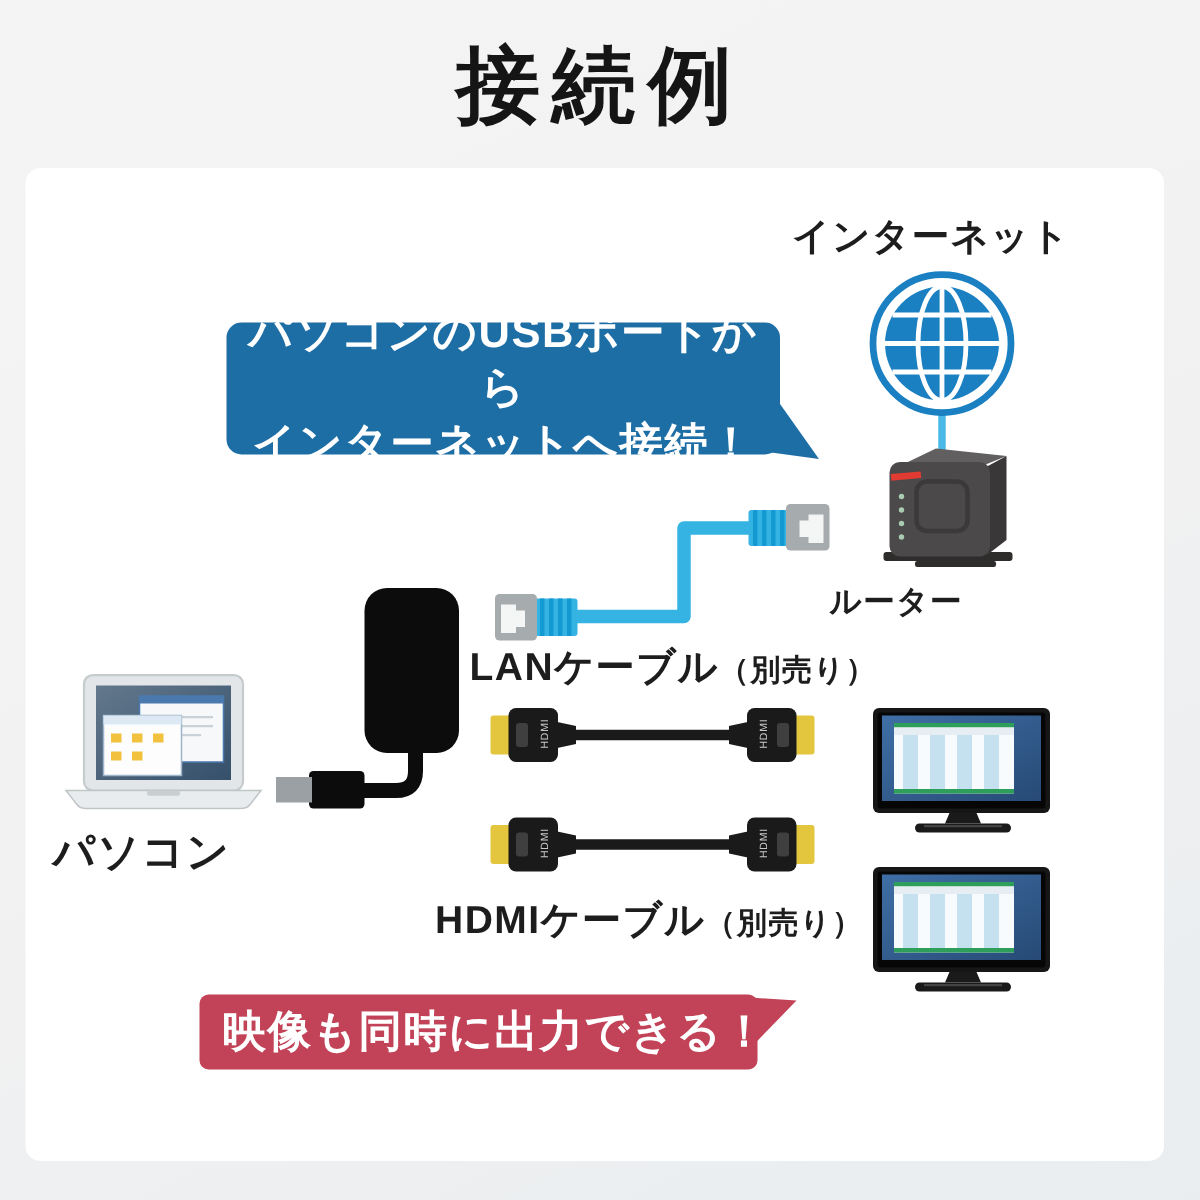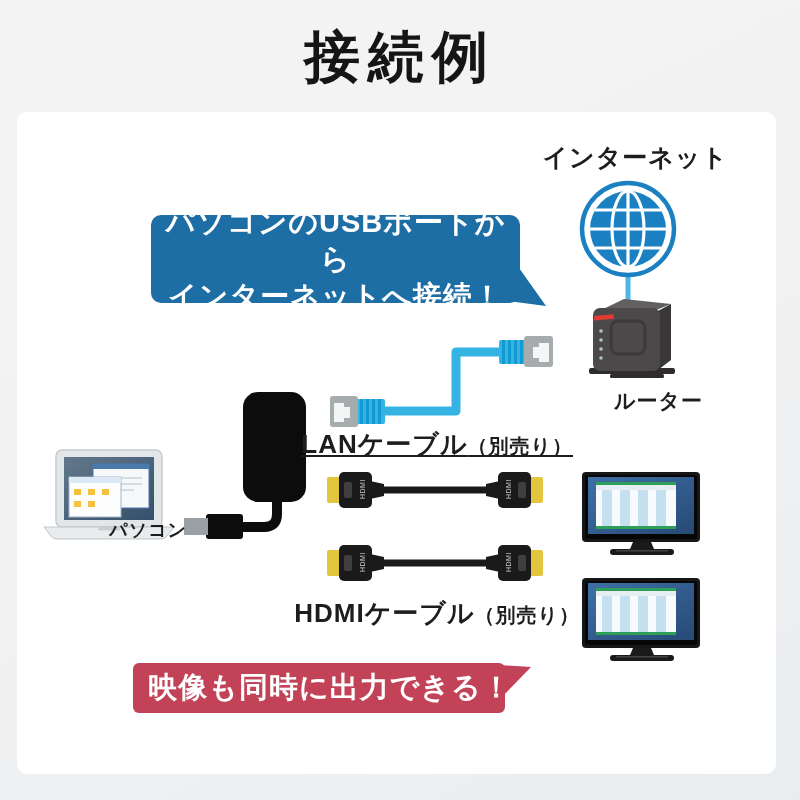--- a/index.html
+++ b/index.html
@@ -12,28 +12,28 @@
     position:absolute; top:20px; left:0; width:100%; margin:0;
     text-align:center; font-size:56px; font-weight:900; letter-spacing:8px;
     color:#151515;
   }
   .panel {
     position:absolute; left:17px; top:112px; width:759px; height:662px;
     background:#ffffff; border-radius:10px;
   }
   svg.art { position:absolute; left:0; top:0; width:800px; height:800px; }
   .lbl {
-    position:absolute; color:#1d1d1d; font-weight:600; text-align:right;
+    position:absolute; color:#1d1d1d; font-weight:600; text-align:left;
     letter-spacing:1px; white-space:nowrap;
   }
   #lbl-internet { left:528px; top:141px; width:200px; font-size:25px; }
   #lbl-router   { left:553px; top:387px; width:150px; font-size:21px; }
-  #lbl-pc       { left:35px;  top:518px; width:152px; font-size:18px; }
+  #lbl-pc       { left:35px;  top:549px; width:152px; font-size:28px; }
   #lbl-product  { left:170px; top:551px; width:152px; font-size:27px; }
-  #lbl-lan      { left:297px; top:427px; width:276px; font-size:26px;text-decoration:underline; }
+  #lbl-lan      { left:313px; top:427px; width:276px; font-size:26px; }
   #lbl-hdmi     { left:290px; top:596px; width:290px; font-size:26px; }
   #lbl-display  { left:532px; top:659px; width:220px; font-size:26px; line-height:30px; }
   .note { font-size:20px; font-weight:600; }
   .callout-text {
     position:absolute; display:flex; flex-direction:column;
     justify-content:center;
     color:#ffffff; font-weight:800; text-align:center; letter-spacing:1px;
   }
   #usb-callout-text  { left:151px; top:215px; width:369px; height:88px; font-size:29px; line-height:37px; }
   #video-callout-text{ left:133px; top:663px; width:372px; height:50px; font-size:29px;padding-left:11px; }

